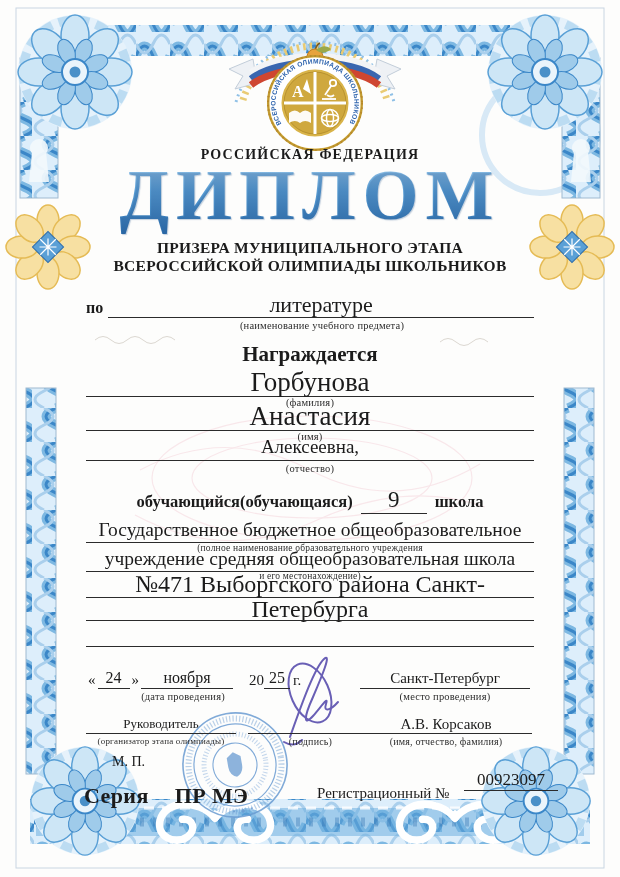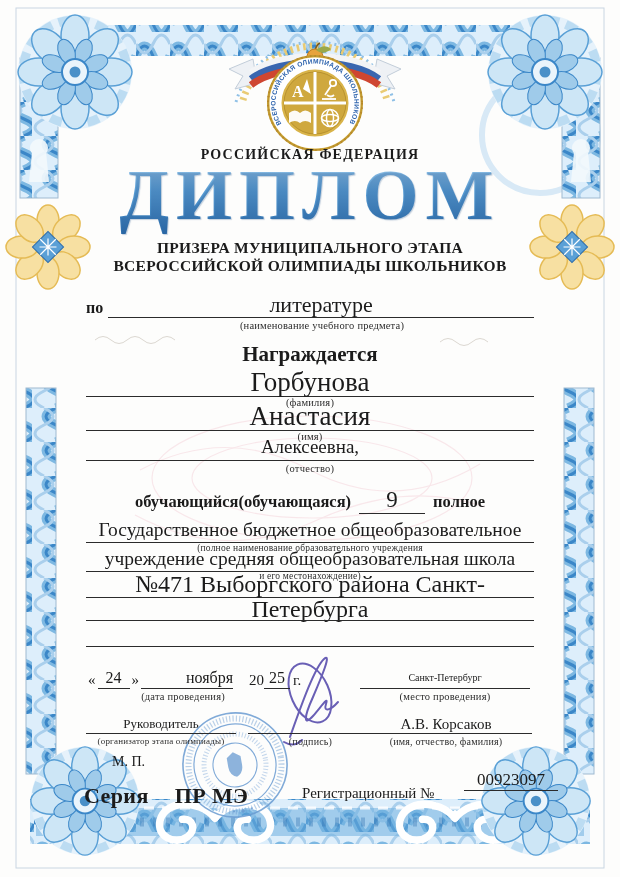--- a/index.html
+++ b/index.html
@@ -33,38 +33,38 @@
   #grade-line{width:66px;border-bottom:1.6px solid #2b2b2b;text-align:center;font-size:23px;height:25px;line-height:24px;}
   #school1{top:517px;height:25px;font-size:19.5px;line-height:25px;}
   #school1-cap{top:543px;left:86px;right:86px;font-size:9.5px;}
   #school2{top:546px;height:25px;font-size:19.5px;line-height:25px;}
   #school2-cap{top:571px;left:86px;right:86px;font-size:9.5px;}
   #school3{top:572px;height:25px;font-size:24px;line-height:25px;}
   #eline1{top:620px;}
   #eline2{top:646px;}
   #date-row{position:absolute;top:668px;left:86px;display:flex;align-items:flex-end;font-size:15px;}
   .dline{border-bottom:1.6px solid #2b2b2b;text-align:center;font-size:16px;height:20px;line-height:20px;}
-  #date-day{width:32px;} #date-month{width:92px;text-align:right;} #date-year{width:26px;}
+  #date-day{width:32px;} #date-month{width:92px;} #date-year{width:26px;}
   .dq{padding:0 2px 0 2px;} #date-century{margin-left:16px;} #date-suffix{margin-left:3px;}
   #date-cap{top:691px;left:98px;width:170px;}
   #place{position:absolute;top:668px;left:360px;width:170px;border-bottom:1.6px solid #2b2b2b;
-         text-align:center;font-size:10px;height:20px;line-height:20px;}
+         text-align:center;font-size:15px;height:20px;line-height:20px;}
   #place-cap{top:691px;left:360px;width:170px;}
   #head-label{position:absolute;top:715px;left:86px;width:150px;border-bottom:1.6px solid #2b2b2b;
               text-align:center;font-size:13px;height:18px;line-height:18px;}
   #head-cap{top:736px;left:78px;width:166px;font-size:9px;}
   #sign-line{position:absolute;top:733px;left:248px;width:125px;border-bottom:1.6px solid #2b2b2b;height:0;}
   #sign-cap{top:736px;left:248px;width:125px;font-size:10px;}
   #name-line{position:absolute;top:715px;left:360px;width:172px;border-bottom:1.6px solid #2b2b2b;
              text-align:center;font-size:15px;height:18px;line-height:18px;}
   #name-cap{top:736px;left:358px;width:176px;font-size:10px;}
   #seal-label{position:absolute;top:754px;left:112px;font-size:14px;}
   #series-row{position:absolute;top:783px;left:84px;font-size:22px;font-weight:700;letter-spacing:0.4px;}
   #series-value{margin-left:20px;}
-  #reg-label{position:absolute;top:785px;left:302px;font-size:15px;}
+  #reg-label{position:absolute;top:785px;left:317px;font-size:15px;}
   #reg-number{position:absolute;top:770px;left:464px;width:94px;text-align:center;
               border-bottom:1.6px solid #2b2b2b;font-size:17px;height:20px;line-height:20px;}
 </style>
 </head>
 <body>
 
 <div class="page">
 
   <svg class="frame-svg" viewBox="0 0 620 877">
     <defs>
@@ -264,21 +264,21 @@
   <div class="fill" id="surname">Горбунова</div>
   <div class="cap" id="surname-cap">(фамилия)</div>
   <div class="fill" id="firstname">Анастасия</div>
   <div class="cap" id="firstname-cap">(имя)</div>
   <div class="fill" id="patronymic">Алексеевна,</div>
   <div class="cap" id="patronymic-cap">(отчество)</div>
 
   <div id="grade-row">
     <span class="grade-label">обучающийся(обучающаяся)</span>
     <span id="grade-line">9</span>
-    <span class="grade-label">полное</span>
+    <span class="grade-label">школа</span>
   </div>
 
   <div class="fill" id="school1">Государственное бюджетное общеобразовательное</div>
   <div class="cap" id="school1-cap">(полное наименование образовательного учреждения</div>
   <div class="fill" id="school2">учреждение средняя общеобразовательная школа</div>
   <div class="cap" id="school2-cap">и его местонахождение)</div>
   <div class="fill" id="school3">№471 Выборгского района Санкт-Петербурга</div>
   <div class="eline" id="eline1"></div>
   <div class="eline" id="eline2"></div>
 

